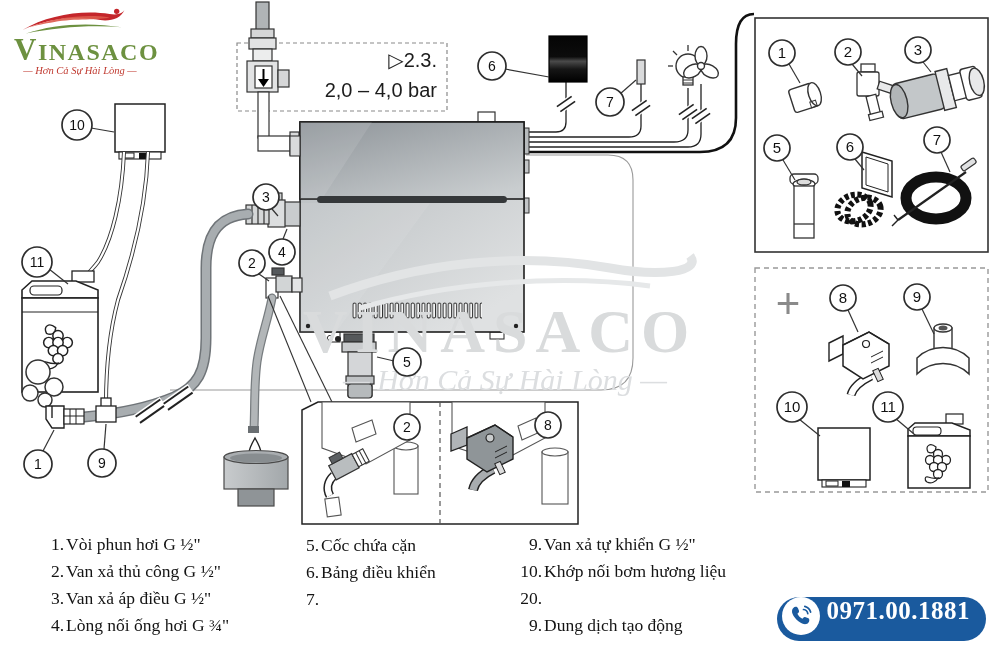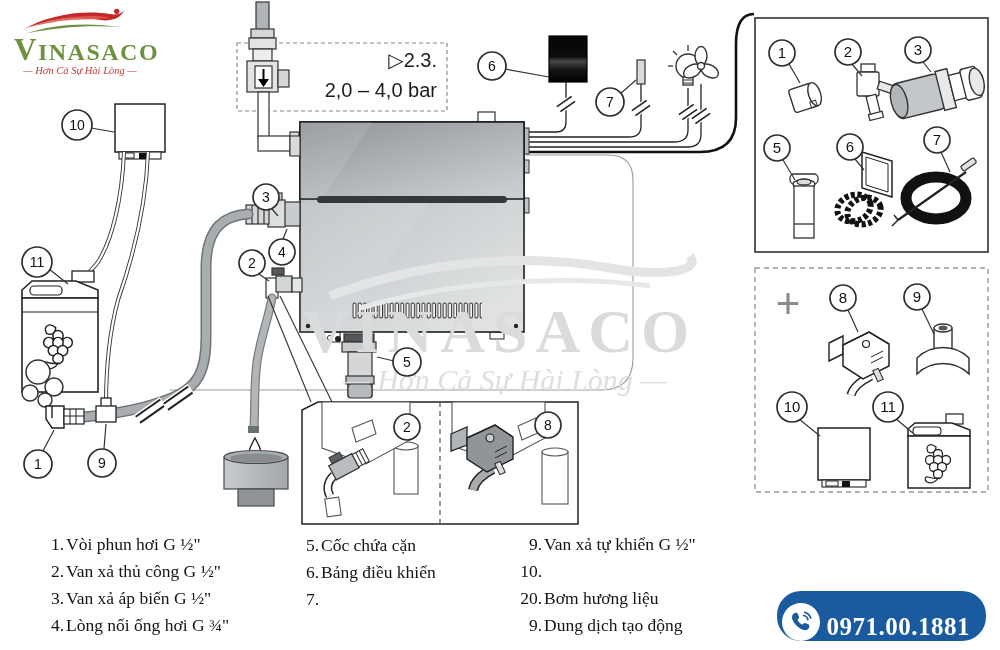--- a/index.html
+++ b/index.html
@@ -26,21 +26,21 @@
           fill:#dcdee0;text-anchor:middle;}
   .plus-txt{font:300 42px "Liberation Sans",sans-serif;fill:#8a8a8a;text-anchor:middle;}
   
   .legend{position:absolute;left:0;top:0;width:100%;height:100%;pointer-events:none;}
   .leg-col{position:absolute;font-family:"Liberation Serif",serif;font-size:17.5px;color:#141414;}
   .leg-item{display:flex;line-height:27px;white-space:nowrap;}
   .leg-num{display:inline-block;text-align:right;padding-right:2px;}
   .leg-col.c1 .leg-num,.leg-col.c2 .leg-num{width:26px;}
   .leg-col.c3 .leg-num{width:34px;}
   
-  .badge{position:absolute;right:14px;bottom:9px;height:50px;display:flex;align-items:flex-end;
+  .badge{position:absolute;right:14px;bottom:9px;height:44px;display:flex;align-items:flex-start;
          gap:7px;background:#1a5a9e;border-radius:24px;padding:0 16px 0 5px;cursor:pointer;margin-top:30px;}
   .badge-circle{width:38px;height:38px;border-radius:50%;background:#fff;display:flex;
                 align-items:center;justify-content:center;}
   .badge-phone{font-family:"Liberation Serif",serif;font-weight:bold;font-size:25px;color:#fff;
                letter-spacing:.5px;}
 </style>
 </head>
 <body>
 
 <div class="stage">
@@ -527,21 +527,21 @@
       <div class="leg-item">
           <span class="leg-num">1.</span>
           <span class="leg-label">Vòi phun hơi G ½"</span>
         </div>
       <div class="leg-item">
           <span class="leg-num">2.</span>
           <span class="leg-label">Van xả thủ công G ½"</span>
         </div>
       <div class="leg-item">
           <span class="leg-num">3.</span>
-          <span class="leg-label">Van xả áp biến G ½"</span>
+          <span class="leg-label">Van xả áp điều G ½"</span>
         </div>
       <div class="leg-item">
           <span class="leg-num">4.</span>
           <span class="leg-label">Lòng nối ống hơi G ¾"</span>
         </div>
     </div>
     <div class="leg-col c2" style="left:293px;top:532px;">
       <div class="leg-item">
           <span class="leg-num">5.</span>
           <span class="leg-label">Cốc chứa cặn</span>
@@ -554,24 +554,24 @@
           <span class="leg-num">7.</span>
         </div>
     </div>
     <div class="leg-col c3" style="left:508px;top:531px;">
       <div class="leg-item">
           <span class="leg-num">9.</span>
           <span class="leg-label">Van xả tự khiển G ½"</span>
         </div>
       <div class="leg-item">
           <span class="leg-num">10.</span>
+          <span class="leg-label">Khớp nối bơm hương liệu</span>
         </div>
       <div class="leg-item">
           <span class="leg-num">20.</span>
-          <span class="leg-label">Bơm hương liệu</span>
         </div>
       <div class="leg-item">
           <span class="leg-num">9.</span>
           <span class="leg-label">Dung dịch tạo động</span>
         </div>
     </div>
   </div>
 
   <div class="badge">
     <div class="badge-circle">

